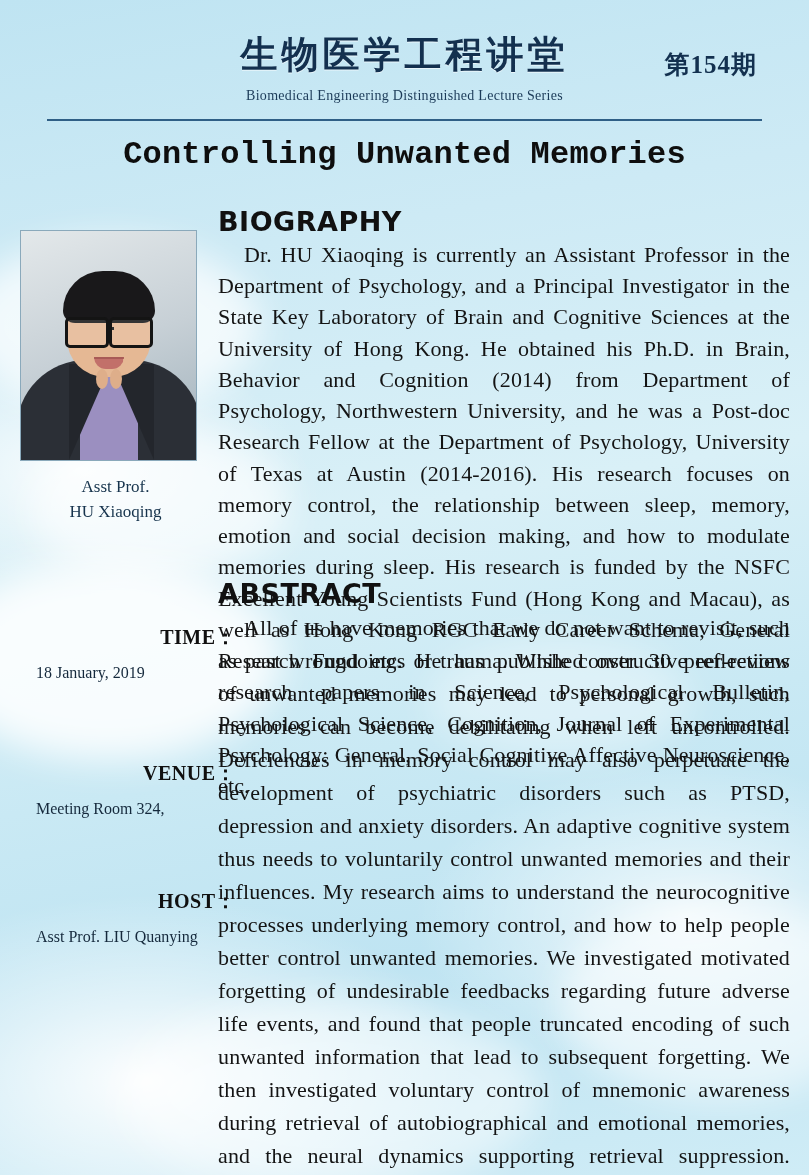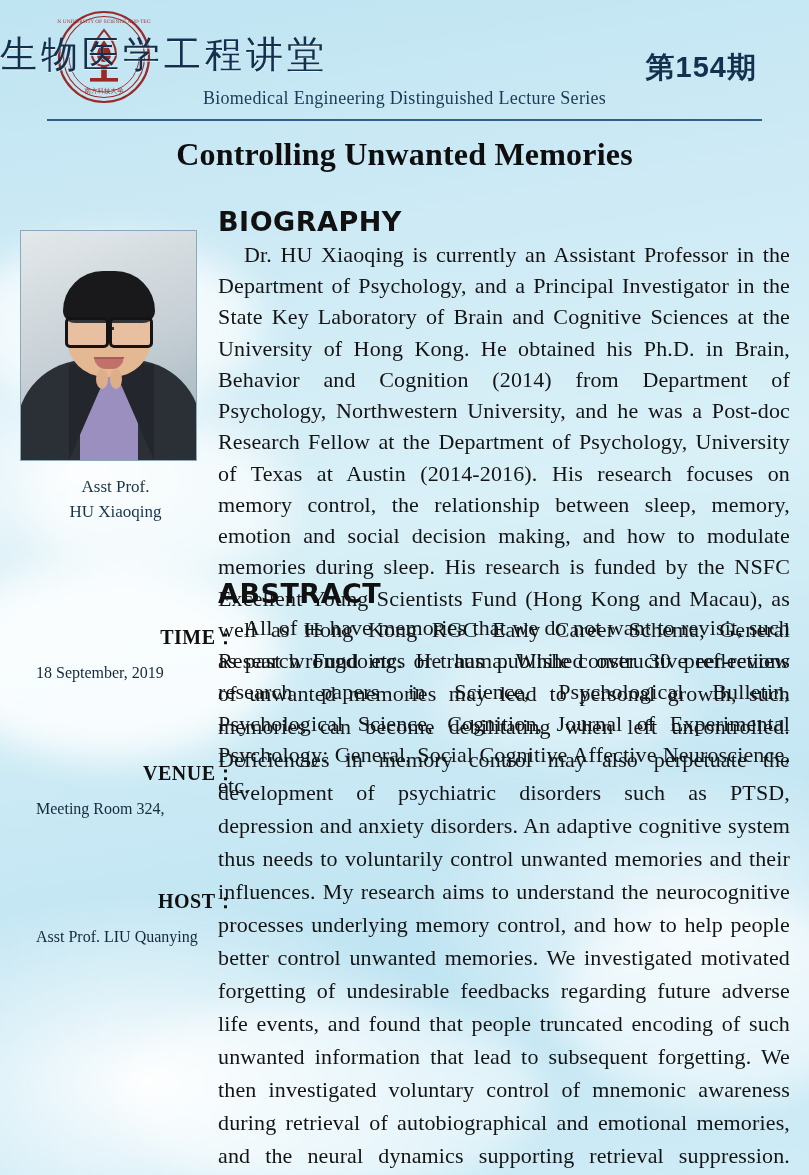--- a/index.html
+++ b/index.html
@@ -51,61 +51,62 @@
     left: 57px;
     top: 10px;
     width: 94px;
     height: 94px;
   }
   .logo svg { display: block; }
   .title-cn {
     position: absolute;
     left: 0; right: 0;
     top: 30px;
+    text-align: center;
     font-family: "DejaVu Serif", serif;
-    font-weight: normal;
+    font-weight: bold;
     font-size: 37px;
     letter-spacing: 4px;
     color: #13304f;
     text-shadow: 0 1px 0 rgba(255,255,255,0.6);
   }
   .issue {
     position: absolute;
     right: 52px;
     top: 48px;
-    font-family: Liberation Sans, sans-serif;
-    font-weight: bold;
-    font-size: 29px;
+    font-family: Liberation Serif, serif;
+    font-weight: bold;
+    font-size: 25px;
     color: #13304f;
     letter-spacing: 1px;
   }
   .title-en {
     position: absolute;
     left: 0; right: 0;
     top: 88px;
     text-align: center;
     font-family: "Liberation Serif", serif;
-    font-size: 18px;
+    font-size: 14px;
     color: #1b3a58;
     letter-spacing: 0.3px;
   }
   .rule {
     position: absolute;
     left: 47px;
     right: 47px;
     top: 119px;
     height: 2px;
     background: #2f5f86;
   }
   .lecture-title {
     position: absolute;
     left: 0; right: 0;
     top: 136px;
     text-align: center;
-    font-family: Liberation Serif, serif;
+    font-family: Liberation Mono, monospace;
     font-weight: bold;
     font-size: 32px;
     color: #0e0e0e;
     letter-spacing: 0.2px;
   }
 
   
   .photo-wrap {
     position: absolute;
     left: 20px;
@@ -244,33 +245,20 @@
 
   <div class="cloud c1"></div>
   <div class="cloud c2"></div>
   <div class="cloud c3"></div>
   <div class="cloud c4"></div>
   <div class="cloud c5"></div>
   <div class="cloud c6"></div>
 
   <div class="header">
 
-    <div class="logo">
-      <svg width="94" height="94" viewBox="0 0 94 94" aria-hidden="true">
-        <circle cx="47" cy="47" r="45" fill="none" stroke="#9a2a2a" stroke-width="2.2"></circle>
-        <circle cx="47" cy="47" r="40.5" fill="none" stroke="#9a2a2a" stroke-width="1.1"></circle>
-        <path d="M47 20 c-7 9 -12 15 -12 24 a12 12 0 0 0 24 0 c0 -9 -5 -15 -12 -24 z" fill="none" stroke="#9a2a2a" stroke-width="2"></path>
-        <path d="M47 30 c-4 6 -7 10 -7 15 a7 7 0 0 0 14 0 c0 -5 -3 -9 -7 -15 z" fill="#9a2a2a"></path>
-        <rect x="44.2" y="55" width="5.6" height="13" fill="#9a2a2a"></rect>
-        <rect x="33" y="68" width="28" height="3.6" fill="#9a2a2a"></rect>
-        <path d="M12 47 a35 35 0 0 0 70 0" fill="none" stroke="#9a2a2a" stroke-width="0.9"></path>
-        <text x="47" y="83" text-anchor="middle" font-family="DejaVu Serif, serif" font-size="6.5" fill="#9a2a2a">南方科技大学</text>
-        <text x="47" y="13" text-anchor="middle" font-family="DejaVu Serif, serif" font-size="4.6" fill="#9a2a2a">SOUTHERN UNIVERSITY OF SCIENCE AND TECHNOLOGY</text>
-      </svg>
-    </div>
 
     <div class="title-cn">生物医学工程讲堂</div>
     <div class="issue">第154期</div>
     <div class="title-en">Biomedical Engineering Distinguished Lecture Series</div>
     <div class="rule"></div>
   </div>
 
   <div class="lecture-title">Controlling Unwanted Memories</div>
 
   <div class="photo-wrap">
@@ -294,21 +282,21 @@
       <div class="p-mouth"></div>
     </div>
     <div class="speaker">
       <div>Asst Prof.</div>
       <div>HU Xiaoqing</div>
     </div>
   </div>
 
   <div class="info-block" id="time-block">
     <div class="info-head">TIME：</div>
-    <div class="info-line">18 September, 2019</div>
+    <div class="info-line">18 January, 2019</div>
   </div>
 
   <div class="info-block" id="venue-block">
     <div class="info-head">VENUE：</div>
     <div class="info-line">Meeting Room 324,</div>
   </div>
 
   <div class="info-block" id="host-block">
     <div class="info-head">HOST：</div>
     <div class="info-line">Asst Prof. LIU Quanying</div>

